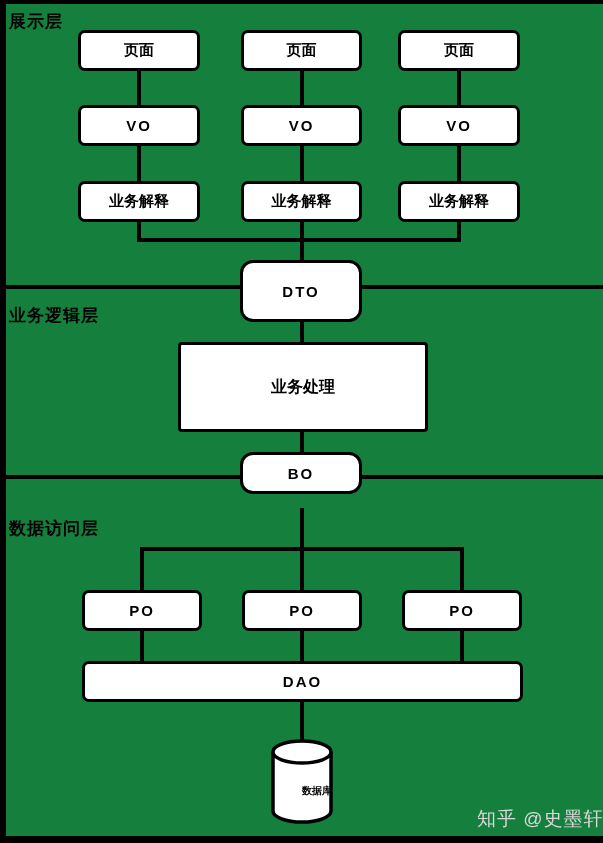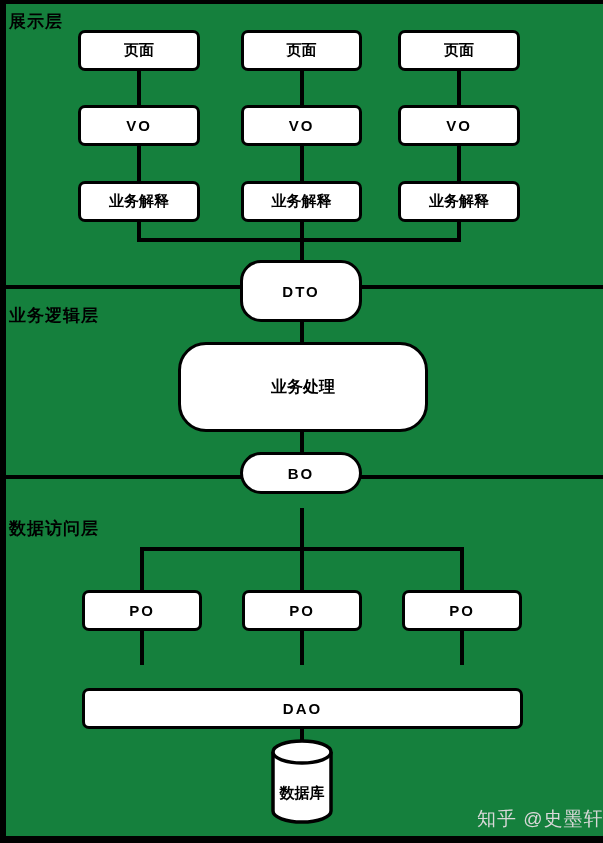--- a/index.html
+++ b/index.html
@@ -28,28 +28,28 @@
     z-index:4;
   }
   .node{
     position:absolute;box-sizing:border-box;
     background:#fff;border:3px solid #000;border-radius:7px;
     display:flex;align-items:center;justify-content:center;
     font-size:15px;font-weight:bold;
     z-index:2;
   }
   .node.acr{letter-spacing:2px;}
-  .node.overlay{z-index:3;border-radius:21px;}
-  .node.big{border-radius:28px;font-size:16px;}
+  .node.overlay{z-index:3;border-radius:13px;}
+  .node.big{border-radius:4px;font-size:16px;}
   .vline{position:absolute;width:4px;background:#000;z-index:1;}
   .hline{position:absolute;height:4px;background:#000;z-index:1;}
   .cyl{position:absolute;z-index:2;}
   .cyl-label{
     position:absolute;z-index:3;
-    font-size:15px;font-weight:bold;text-align:center;
+    font-size:10px;font-weight:bold;text-align:right;
   }
   .watermark{
     position:absolute;z-index:4;
     font-size:19px;letter-spacing:1px;
   }
 </style>
 </head>
 <body>
 
 <div id="stage">
@@ -98,21 +98,21 @@
   <div class="vline" style="left:140px;top:547px;height:47px;"></div>
   <div class="vline" style="left:460px;top:547px;height:47px;"></div>
 
   <div class="node acr" style="left:82px;top:590px;width:120px;height:41px;">PO</div>
   <div class="node acr" style="left:242px;top:590px;width:120px;height:41px;">PO</div>
   <div class="node acr" style="left:402px;top:590px;width:120px;height:41px;">PO</div>
 
   <div class="vline" style="left:140px;top:627px;height:38px;"></div>
   <div class="vline" style="left:300px;top:627px;height:38px;"></div>
   <div class="vline" style="left:460px;top:627px;height:38px;"></div>
-  <div class="node acr" style="left:82px;top:661px;width:441px;height:41px;margin-top:27px;">DAO</div>
+  <div class="node acr" style="left:82px;top:661px;width:441px;height:41px;">DAO</div>
 
   <div class="vline" style="left:300px;top:698px;height:48px;"></div>
 
   <svg class="cyl" style="left:270px;top:739px;" width="64" height="87" viewBox="0 0 64 87">
     <path d="M3 13 L3 72 A29 11 0 0 0 61 72 L61 13" fill="#ffffff" stroke="#000000" stroke-width="3.5"></path>
     <ellipse cx="32" cy="13" rx="29" ry="11" fill="#ffffff" stroke="#000000" stroke-width="3.5"></ellipse>
   </svg>
   <div class="cyl-label" style="left:272px;top:784px;width:60px;">数据库</div>
 
   <div class="watermark" style="left: 477px; top: 806px; color: rgb(216, 216, 216);">知乎 @史墨轩</div>

